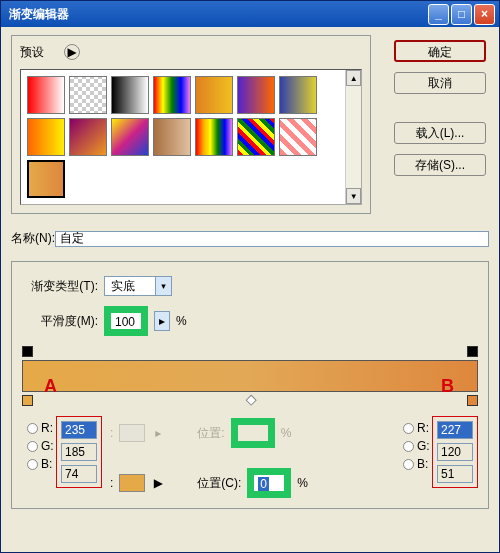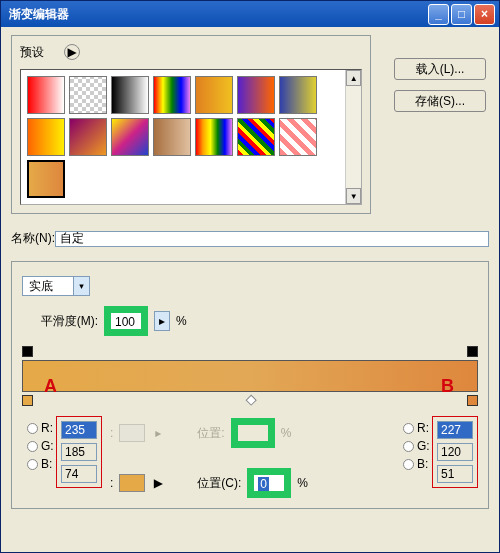--- a/index.html
+++ b/index.html
@@ -104,32 +104,35 @@
           <div class="scrollbar">
             <div class="scrollbtn">▲</div>
             <div class="scrolltrack"></div>
             <div class="scrollbtn">▼</div>
           </div>
         </div>
       </div>
     </div>
 
     <div class="right-btns">
+      <div class="wbtn primary">确定</div>
+      <div class="wbtn">取消</div>
       <div class="gap"></div>
       <div class="wbtn">载入(L)...</div>
       <div class="wbtn">存储(S)...</div>
     </div>
 
     <div class="name-row">
       <span>名称(N):</span>
       <input type="text" value="自定" style="">
     </div>
 
     <div class="gradpanel">
       <div class="row">
+        <label>渐变类型(T):</label>
         <div class="select">
           <span class="txt">实底</span>
           <span class="arrow">▾</span>
         </div>
       </div>
       <div class="row">
         <label>平滑度(M):</label>
         <span class="numbox">100</span>
         <span class="arrow" style="width:16px;height:20px;background:#d6e7f7;border:1px solid #7f9db9;display:inline-flex;align-items:center;justify-content:center">▸</span>
         <span>%</span>

